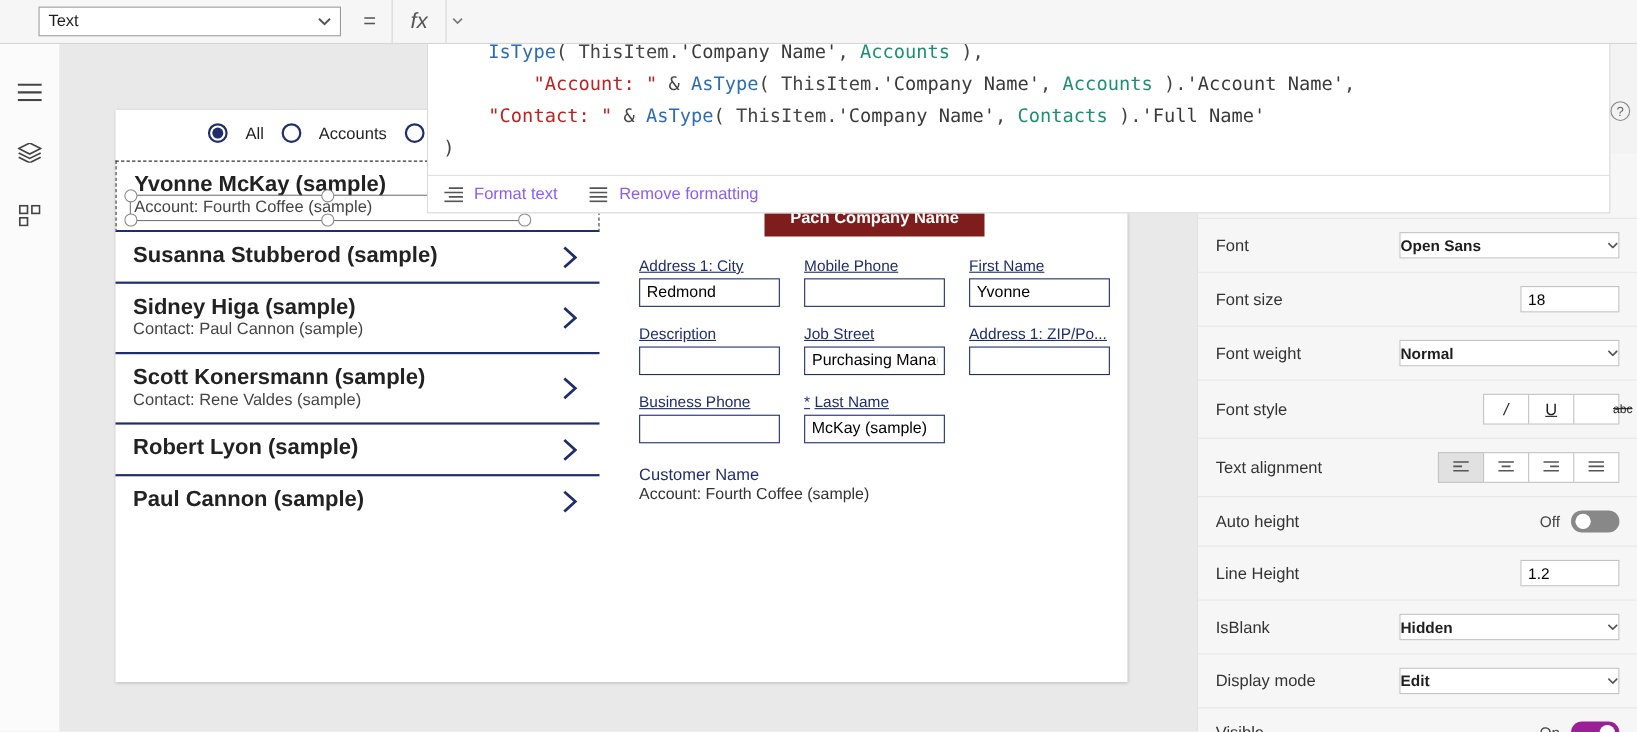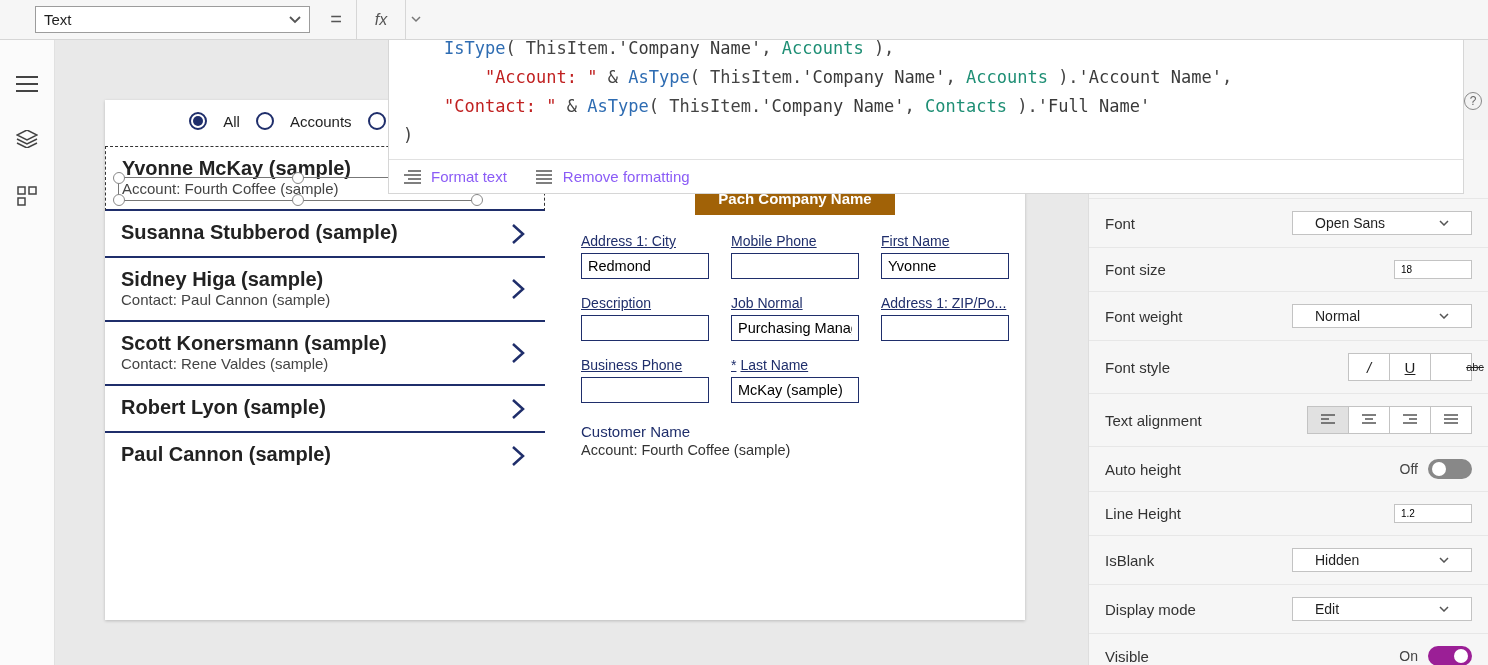--- a/index.html
+++ b/index.html
@@ -3,21 +3,21 @@
 <meta charset="utf-8">
 <style>
   * { box-sizing: border-box; }
   html, body { margin: 0; padding: 0; font-family: "Segoe UI", Arial, sans-serif; font-size: 14px; color: #1f1f1f; background: #f3f3f3; }
   .app { width: 1488px; height: 665px; position: relative; }
 
   
   .top-row { position: absolute; left: 0; top: 0; right: 0; display: flex; height: 40px; align-items: stretch; border-bottom: 1px solid #d6d6d6; background: #f6f6f6; z-index: 5; }
   .prop-dropdown { width: 275px; margin: 6px 6px 6px 35px; border: 1px solid #9c9c9c; background: #fff; display: flex; align-items: center; justify-content: space-between; padding: 0 8px; font-size: 15px; }
   .eq { width: 40px; display: flex; align-items: center; justify-content: center; font-size: 20px; color: #555; }
-  .fx { width: 50px; border-left: 1px solid #d6d6d6; border-right: 1px solid #d6d6d6; display: flex; align-items: center; justify-content: center; font-style: italic; font-size: 16px; color: #555; }
+  .fx { width: 50px; border-left: 1px solid #d6d6d6; border-right: 1px solid #d6d6d6; display: flex; align-items: center; justify-content: center; font-style: italic; font-size: 20px; color: #555; }
   .chev { width: 20px; display: flex; align-items: center; justify-content: center; }
 
   
   .formula-panel { position: absolute; left: 388px; top: 0; right: 24px; background: #fff; border: 1px solid #d6d6d6; z-index: 4; }
   .formula-code { padding: 4px 40px 10px 14px; font-family: Consolas, monospace; font-size: 17px; line-height: 1.7; white-space: pre; color: #444; position: relative; }
   .tok-fn { color: #2e6cb2; }
   .tok-prop { color: #3a3a3a; }
   .tok-str { color: #c02020; }
   .tok-ds { color: #1d8e74; }
   .formula-collapse { position: absolute; right: 30px; top: 10px; color: #777; }
@@ -45,36 +45,36 @@
   .g-item.selected { border: 1px dashed #333; }
   .sel-box { border: 1px solid #777; position: absolute; }
   .handle { position: absolute; width: 12px; height: 12px; background: #fff; border: 1px solid #888; border-radius: 50%; }
 
   
   .form { position: absolute; left: 460px; top: 0; right: 0; bottom: 0; padding: 8px 16px; }
   .form .filter-row2 { display: flex; gap: 16px; align-items: center; font-size: 15px; margin-bottom: 12px; }
   .combo { border: 1px solid #1f2e6b; display: flex; align-items: center; justify-content: space-between; padding: 0 0 0 8px; height: 30px; margin-bottom: 14px; }
   .combo .sel { background: #b7c8e6; padding: 1px 4px; font-size: 14.5px; }
   .combo .btn { width: 24px; background: #1f2e6b; color: #fff; display: flex; align-items: center; justify-content: center; height: 100%; }
-  .primary-btn { background: #a16207; color: #fff; font-weight: 700; font-size: 15px; text-align: center; width: 200px; margin: 0 auto 18px; padding: 8px 0; }
+  .primary-btn { background: #7f1d1d; color: #fff; font-weight: 700; font-size: 15px; text-align: center; width: 200px; margin: 0 auto 18px; padding: 8px 0; }
   .grid3 { display: grid; grid-template-columns: repeat(3, 1fr); column-gap: 22px; row-gap: 16px; }
   .field { }
   .field .lbl { font-size: 14px; color: #1f2e6b; margin-bottom: 4px; display: flex; gap: 4px; text-decoration: underline; }
   .field input { width: 100%; border: 1px solid #1f2e6b; height: 26px; padding: 2px 6px; font-size: 14.5px; }
   .cust-name { margin-top: 20px; }
   .cust-name .hdr { color: #1f2e6b; font-size: 15px; margin-bottom: 2px; }
   .cust-name .val { font-size: 14.5px; color: #333; }
 
   
   .props { position: absolute; right: 0; top: 140px; bottom: 0; width: 400px; background: #f6f6f6; border-left: 1px solid #dedede; overflow-y: auto; z-index:3;}
   .p-row { display: flex; align-items: center; justify-content: space-between; padding: 12px 16px; border-bottom: 1px solid #e7e7e7; font-size: 15px; gap: 29px;}
   .p-label { color: #333; }
   .p-val-text { color: #333; text-align: left; width: 170px; }
-  .p-dropdown { width: 180px; border: 1px solid #c3c3c3; background: #fff; display: flex; align-items: center; justify-content: space-between; padding: 3px 22px; font-size: 14px; }
-  .p-input { width: 78px; border: 1px solid #c3c3c3; background: #fff; padding: 3px 6px; font-size: 10px; }
+  .p-dropdown { width: 200px; border: 1px solid #c3c3c3; background: #fff; display: flex; align-items: center; justify-content: space-between; padding: 3px 0; font-size: 14px; font-weight: bold; }
+  .p-input { width: 90px; border: 1px solid #c3c3c3; background: #fff; padding: 3px 6px; font-size: 14px; }
   .p-btn-group { display: flex; }
   .p-btn { width: 42px; height: 28px; border: 1px solid #c3c3c3; background: #fff; display: flex; align-items: center; justify-content: center; margin-left: -1px; }
   .p-btn.active { background: #e1e1e1; }
   .toggle { width: 44px; height: 20px; border-radius: 10px; background: #9b1f96; position: relative; }
   .toggle.off { background: #888; }
   .toggle .knob { position: absolute; width: 14px; height: 14px; border-radius: 50%; background: #fff; top: 3px; }
   .toggle.on .knob { right: 4px; }
   .toggle.off .knob { left: 4px; }
   .off-lbl { font-size: 14px; margin-right:10px; color:#444;}
   svg { display:block; }
@@ -246,21 +246,21 @@
               </svg>
             </span>
       </div>
       <div class="primary-btn"><span>Pach Company Name</span></div>
 
       <div class="grid3">
         <div class="field"><div class="lbl">Address 1: City</div><input value="Redmond" style=""></div>
         <div class="field"><div class="lbl">Mobile Phone</div><input value="" style=""></div>
         <div class="field"><div class="lbl">First Name</div><input value="Yvonne" style=""></div>
         <div class="field"><div class="lbl">Description</div><input value="" style=""></div>
-        <div class="field"><div class="lbl">Job Normal</div><input value="Purchasing Manager" style=""></div>
+        <div class="field"><div class="lbl">Job Street</div><input value="Purchasing Manager" style=""></div>
         <div class="field"><div class="lbl">Address 1: ZIP/Po...</div><input value="" style=""></div>
         <div class="field"><div class="lbl">Business Phone</div><input value="" style=""></div>
         <div class="field"><div class="lbl">
                 <span>*</span>
                 <span>Last Name</span>
               </div><input value="McKay (sample)" style=""></div>
       </div>
 
       <div class="cust-name">
         <div class="hdr">Customer Name</div>

